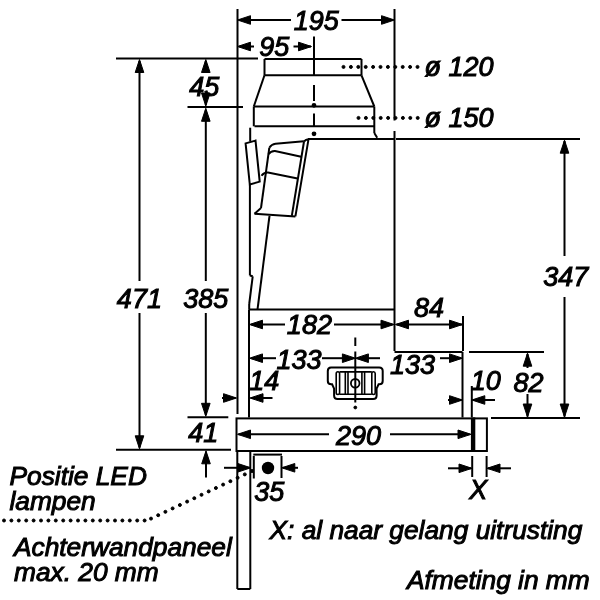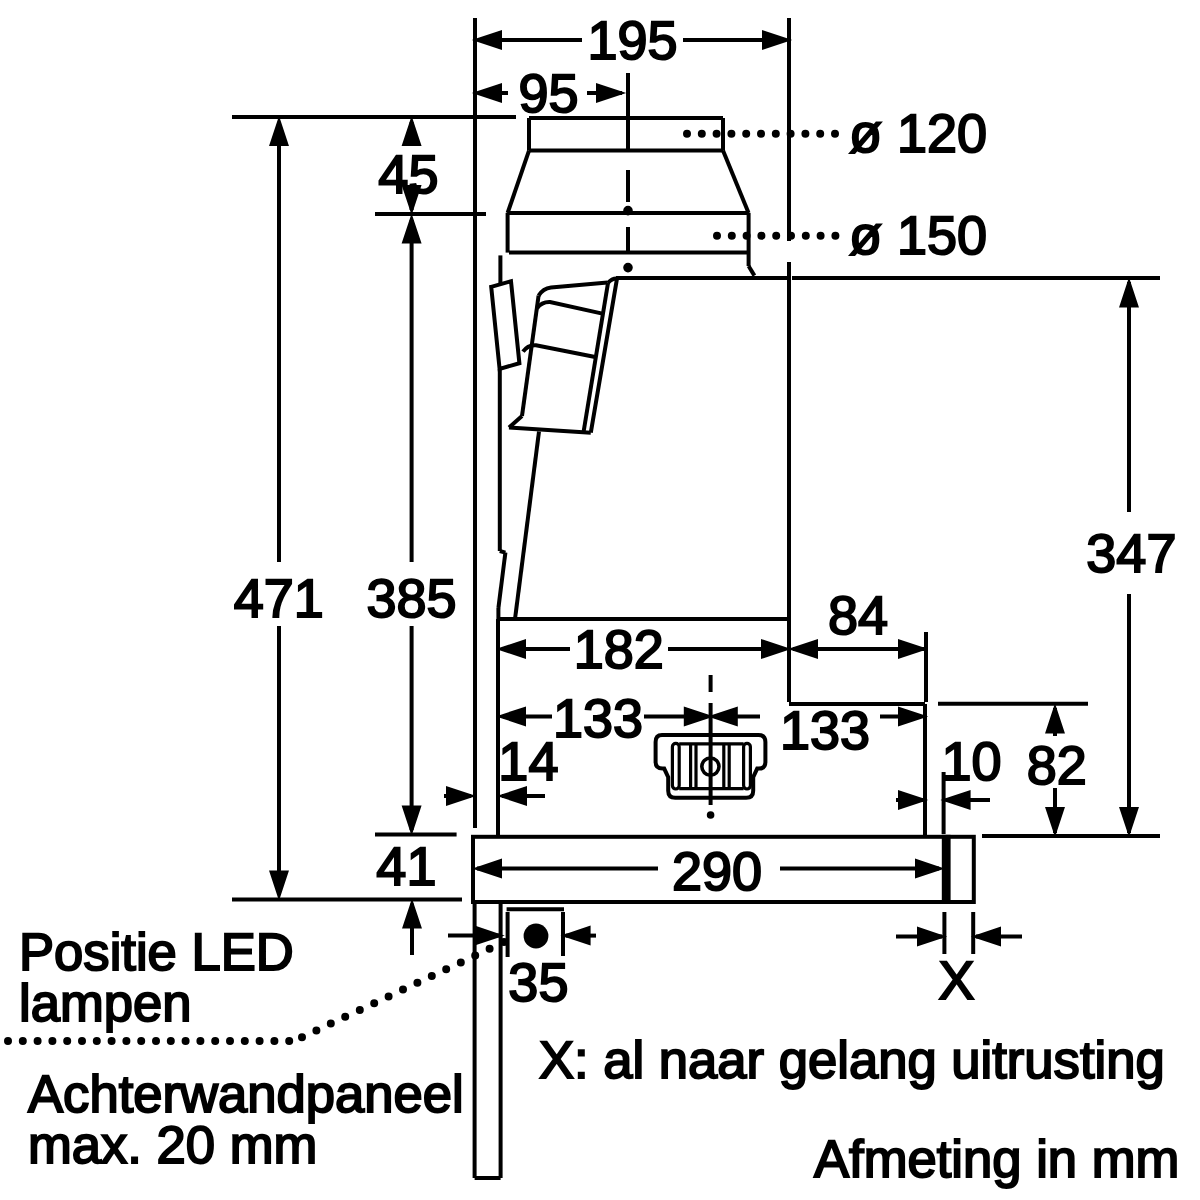--- a/index.html
+++ b/index.html
@@ -1,16 +1,16 @@
 <!DOCTYPE html>
 <html><head>
 <meta charset="utf-8">
 <style>
   html,body { margin:0; padding:0; background:#fff; }
-  #c { width:479px; height:600px; }
+  #c { width:479px; height:600px;font-style:italic; }
   text { font-family:"Liberation Sans", sans-serif; fill:#000; }
 </style>
 </head>
 <body>
 <div id="c">
 <svg width="600" height="600" viewBox="0 0 600 600">
 <rect width="600" height="600" fill="#ffffff" stroke="none"></rect>
 <g stroke="#000" fill="#000">
 <line x1="237.5" y1="9" x2="237.5" y2="414" stroke-width="2.0"></line>
 <line x1="394.5" y1="9" x2="394.5" y2="120.5" stroke-width="2.0"></line>

